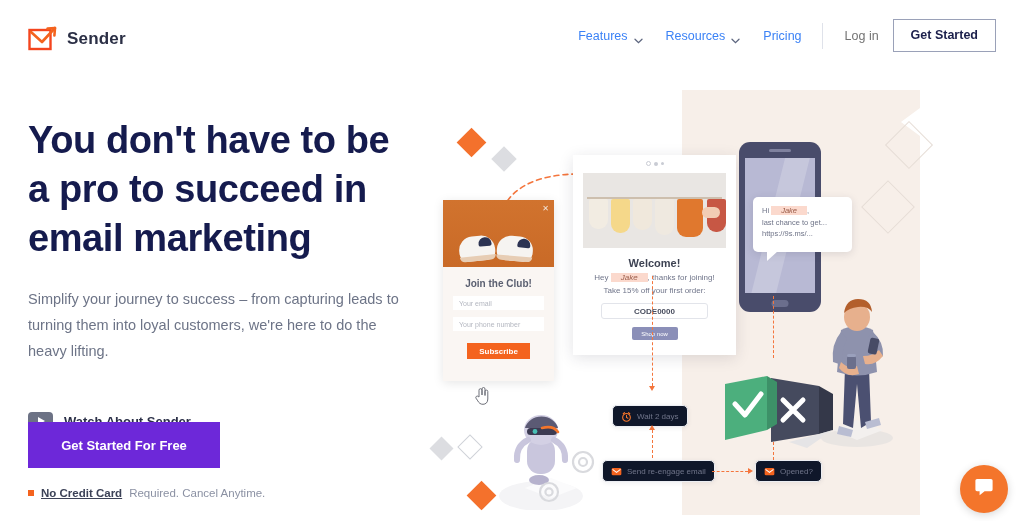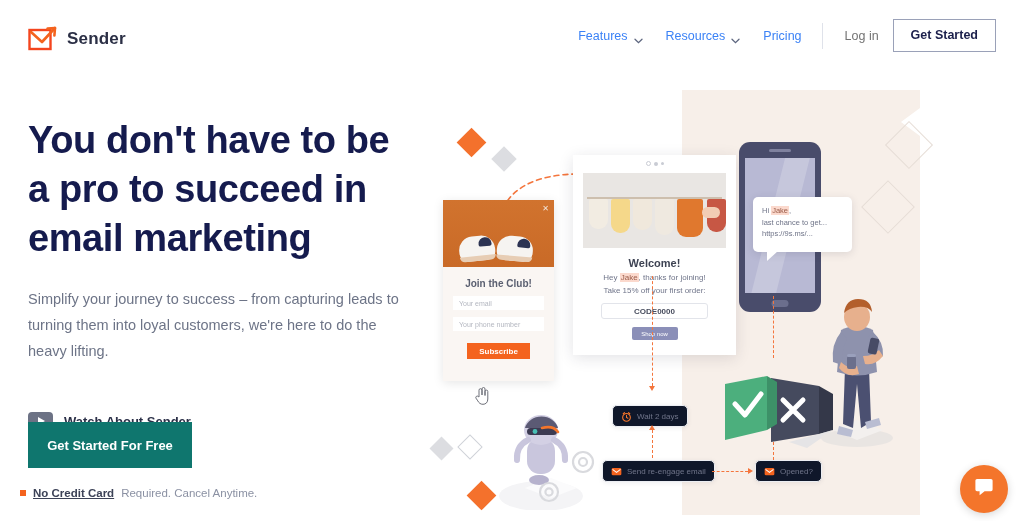--- a/index.html
+++ b/index.html
@@ -48,26 +48,26 @@
   .watch-row { margin-top: 48px; display: flex; align-items: center; gap: 11px; cursor: pointer; }
   .play-btn {
     width: 25px; height: 18px; border-radius: 4px; background: #6c7285;
     display: flex; align-items: center; justify-content: center;
   }
   .play-tri { width: 0; height: 0; border-left: 7px solid #fff; border-top: 4.5px solid transparent; border-bottom: 4.5px solid transparent; margin-left: 2px; }
   .watch-label { font-size: 13px; font-weight: 700; color: #2b3048; }
 
   .cta-btn {
     position: absolute; left: 28px; top: 422px;
-    width: 164px; height: 46px; background: #0f766e; border: none;
+    width: 192px; height: 46px; background: #6d28d9; border: none;
     color: #fff; font-size: 13px; font-weight: 700; cursor: pointer;
     font-family: inherit;
   }
   .fineprint {
-    position: absolute; left: 20px; top: 487px;
+    position: absolute; left: 28px; top: 487px;
     display: flex; align-items: center; gap: 7px; font-size: 11.5px; color: #8b91a3;
   }
   .fp-dot { width: 6px; height: 6px; background: #f4631e; display: inline-block; }
   .fp-strong { color: #3c4257; font-weight: 600; text-decoration: underline; }
 
   
   .illo { position: absolute; left: 405px; top: 80px; width: 620px; height: 441px; }
 
   .beige-panel {
     position: absolute; left: 277px; top: 10px; width: 238px; height: 425px;
@@ -119,21 +119,21 @@
   }
   .email-dots { display: flex; align-items: center; justify-content: center; gap: 3px; height: 17px; }
   .edot { border-radius: 50%; background: #c9ccd4; }
   .email-photo {
     margin: 1px 10px 0; height: 75px; background: #e9e6e3; position: relative; overflow: hidden;
   }
   .rail { position:absolute; left:4px; right:4px; top:24px; height:2px; background:#cdbfae; }
   .hang { position: absolute; top: 26px; width: 19px; border-radius: 2px 2px 9px 9px; }
   .email-title { text-align: center; font-size: 11px; font-weight: 700; color: #3e4353; margin-top: 9px; }
   .email-line { text-align: center; font-size: 8px; color: #70758a; margin-top: 4px; }
-  .hl { background: #fbd9cd; color: #9a5b48; padding: 0 1px; }
+  .hl { background: #fbd9cd; color: #9a5b48; padding: 0 10px; font-style: italic; }
   .code-box {
     margin: 8px auto 0; width: 107px; height: 16px; border: 1px solid #e2e4ea; border-radius: 3px;
     display: flex; align-items: center; justify-content: center;
     font-size: 8px; font-weight: 700; color: #484d5e;
   }
   .shop-btn {
     margin: 8px auto 0; width: 46px; height: 13px; background: #8b8fb8; border-radius: 2px;
     color: #fff; font-size: 6px; display: flex; align-items: center; justify-content: center;
   }
 

